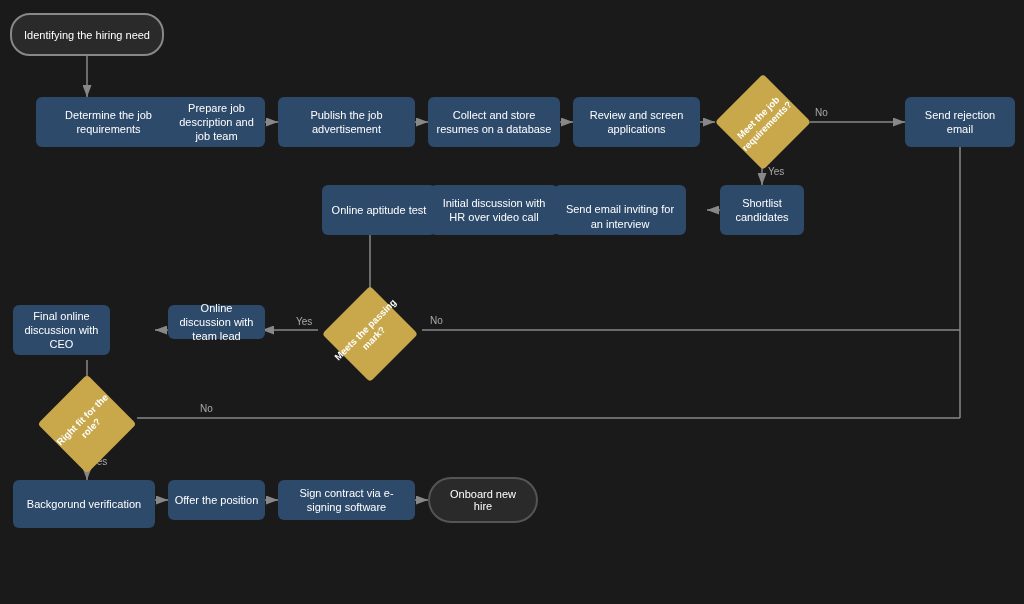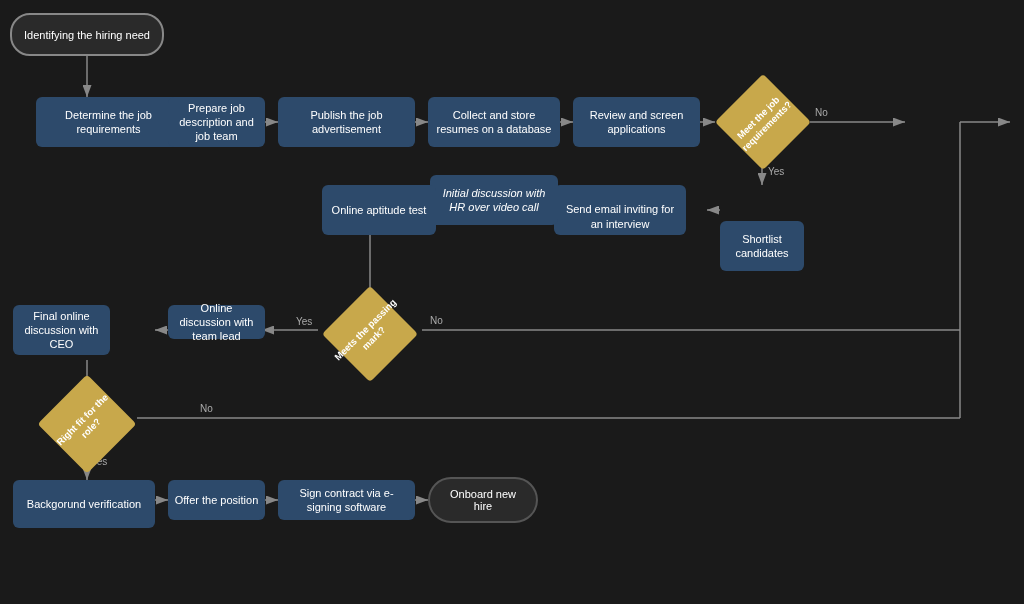--- a/index.html
+++ b/index.html
@@ -183,30 +183,33 @@
   <div class="box" style="left:573px; top:97px; width:127px; height:50px;">
     <span>Review and screen applications</span>
   </div>
 
   <div class="diamond-wrap" style="left:715px; top:88px; width:95px; height:68px;">
     <div class="diamond" style="width:68px; height:68px; background:#c8a84b; border-radius:4px;">
     </div>
     <span class="diamond-text" style="width:80px; font-size:9.5px;">Meet the job requirements?</span>
   </div>
 
-
-  <div class="box" style="left:720px; top:185px; width:84px; height:50px;margin-top:36px;">
+  <div class="box" style="left:905px; top:97px; width:110px; height:50px;">
+    <span>Send rejection email</span>
+  </div>
+
+  <div class="box" style="left:720px; top:185px; width:84px; height:50px;">
     <span>Shortlist candidates</span>
   </div>
 
   <div class="box" style="left:554px; top:185px; width:132px; height:50px;align-items:flex-end;">
     <span>Send email inviting for an interview</span>
   </div>
 
-  <div class="box" style="left:430px; top:175px; width:128px; height:50px;font-style:italic;">
+  <div class="box" style="left:430px; top:185px; width:128px; height:50px;">
     <span>Initial discussion with HR over video call</span>
   </div>
 
   <div class="box" style="left:322px; top:185px; width:114px; height:50px;">
     <span>Online aptitude test</span>
   </div>
 
   <div class="diamond-wrap" style="left:318px; top:300px; width:104px; height:68px;">
     <div class="diamond" style="width:68px; height:68px; background:#c8a84b; border-radius:4px;">
     </div>

